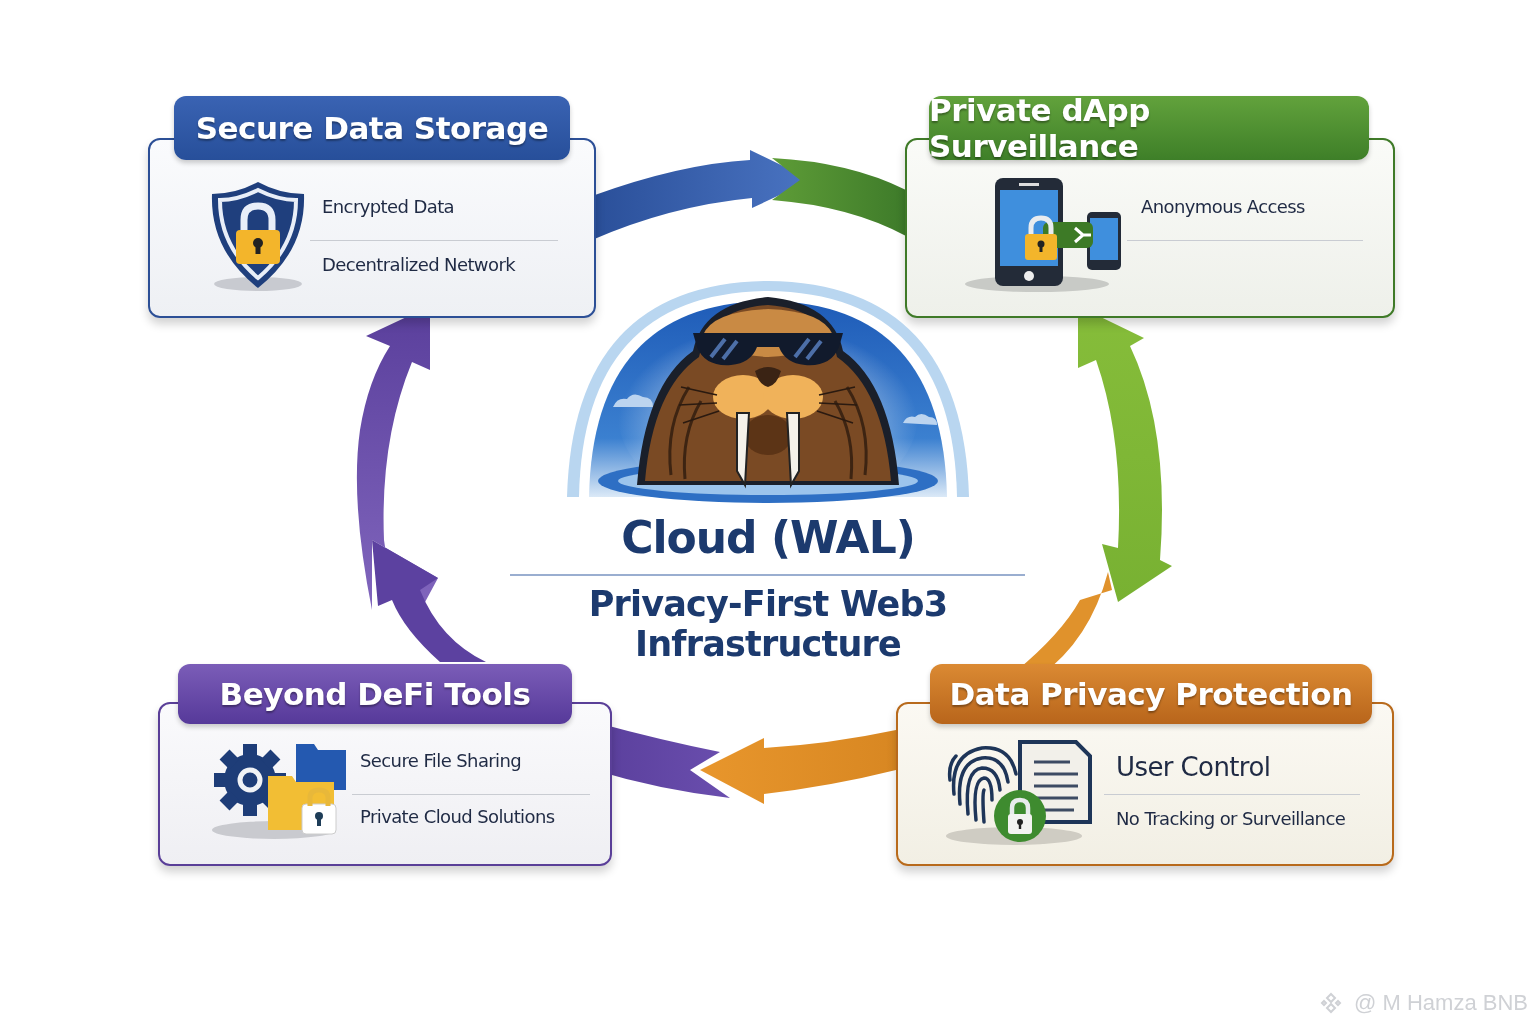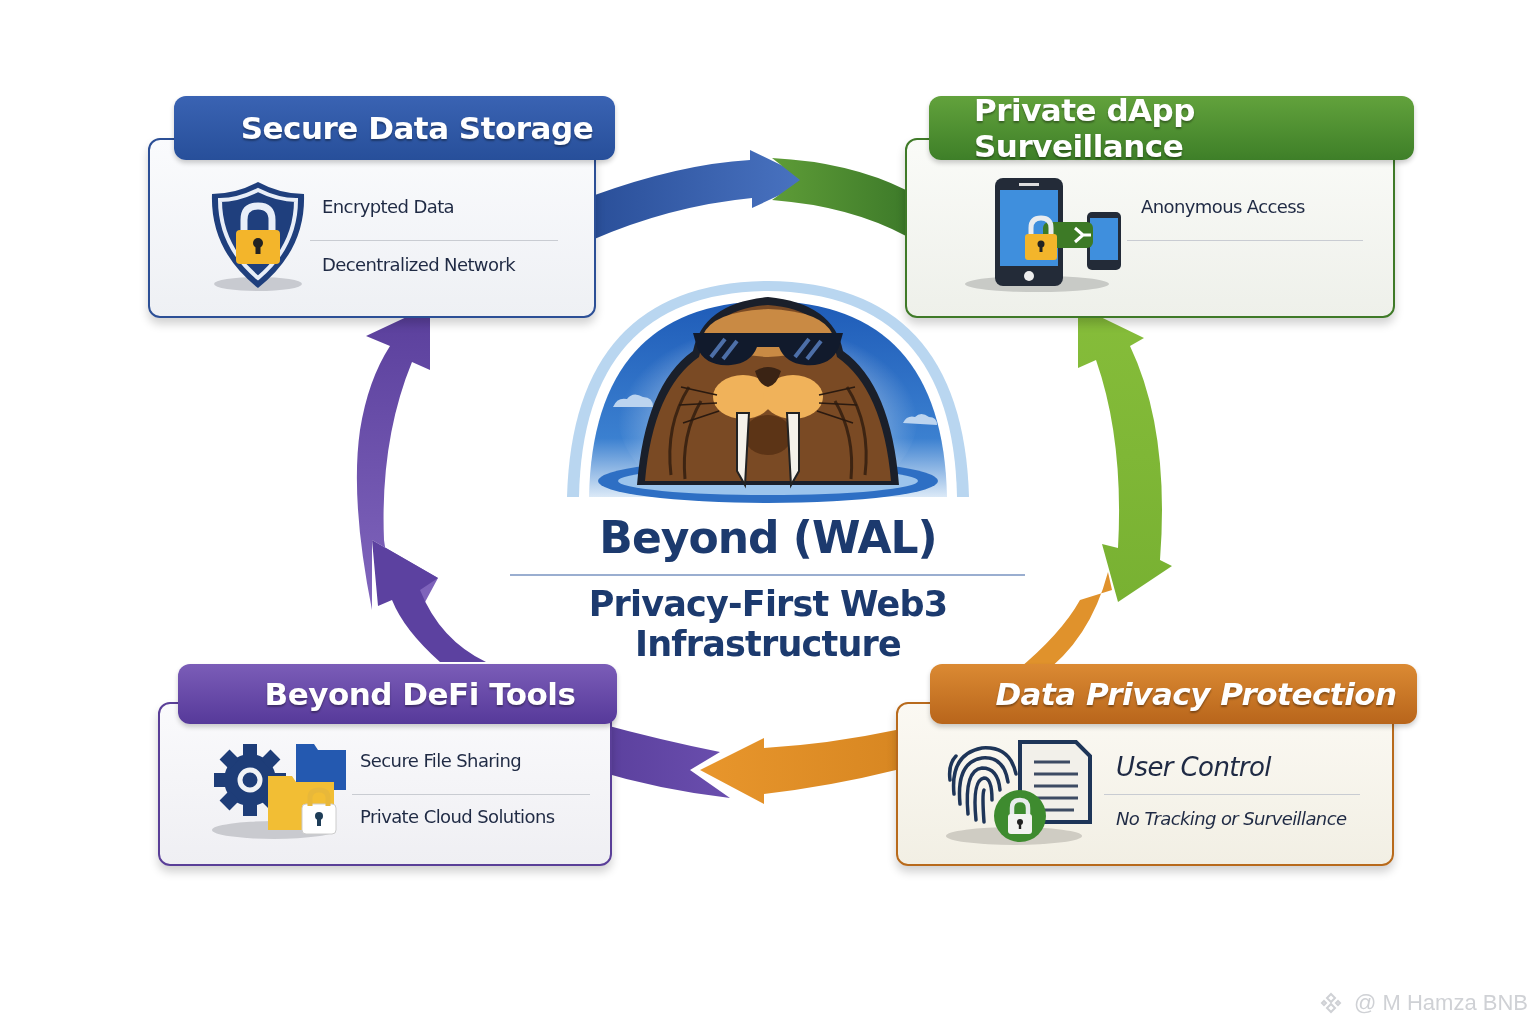--- a/index.html
+++ b/index.html
@@ -16,42 +16,41 @@
     box-shadow: 0 6px 10px rgba(0,0,0,0.18);
   }
   .card .header {
     position: absolute; top: -44px; height: 64px;
     border-radius: 12px; color: #fff;
     font-family: "DejaVu Sans", sans-serif; font-weight: bold; font-size: 31px;
     letter-spacing: -0.5px;
     display: flex; align-items: center; justify-content: center;
     text-shadow: 0 2px 2px rgba(0,0,0,0.35);
     box-shadow: 0 3px 5px rgba(0,0,0,0.2);
-    padding-left: 45px;
   }
   .card .icon { position: absolute; }
   .card .line {
     position: absolute; color: #1f2a44;
     font-family: "DejaVu Sans", sans-serif; font-size: 18px; letter-spacing: -0.6px;
     white-space: nowrap;
   }
   .card .sep { position: absolute; height: 1px; background: #c9ccd2; }
 
   
   #card-storage { left: 148px; top: 138px; width: 444px; height: 176px; border-color: #2c4f96;
     background: linear-gradient(#fafbfd, #eef0f4); }
   #card-storage .header { left: 24px; width: 396px; background: linear-gradient(#3a63b3, #274f9a); }
   #card-dapp { left: 905px; top: 138px; width: 486px; height: 176px; border-color: #3f7a28;
     background: linear-gradient(#fafbf8, #eef0ea); }
   #card-dapp .header { left: 22px; width: 440px; background: linear-gradient(#62a23c, #3e7f28); }
   #card-defi { left: 144px; top: 702px; width: 450px; height: 160px; border-color: #5a3f98;
     background: linear-gradient(#fafafc, #efeff3); margin-left: 14px; }
   #card-defi .header { left: 18px; width: 394px; top: -40px; height: 60px; background: linear-gradient(#7b5db8, #56399a); }
   #card-privacy { left: 896px; top: 702px; width: 494px; height: 160px; border-color: #b86a1c;
-    background: linear-gradient(#fbf9f3, #f2efe4); font-style: italic; }
+    background: linear-gradient(#fbf9f3, #f2efe4); }
   #card-privacy .header { left: 32px; width: 442px; top: -40px; height: 60px; background: linear-gradient(#db8a33, #b8651b); }
 
   .center { position: absolute; z-index: 2; }
   #logo { left: 553px; top: 275px; width: 430px; height: 230px; }
   #center-title {
     position: absolute; left: 500px; top: 512px; width: 536px; text-align: center;
     font-family: "DejaVu Sans", sans-serif; font-weight: bold; font-size: 44px;
     color: #1c3a6e; letter-spacing: -1px; z-index: 2;
   }
   #center-divider { position: absolute; left: 510px; top: 574px; width: 515px; height: 2px; background: #9aaed0; z-index: 2; }
@@ -252,21 +251,21 @@
     <line x1="266" y1="120" x2="302" y2="112"></line>
       <line x1="266" y1="128" x2="304" y2="130"></line>
       <line x1="264" y1="136" x2="300" y2="148"></line>
   </g>
   <ellipse cx="215" cy="160" rx="24" ry="20" fill="#5c3416"></ellipse>
 
   <path d="M184,138 L196,138 L192,210 L184,196 Z" fill="#f5f2ea" stroke="#222" stroke-width="2"></path>
   <path d="M234,138 L246,138 L246,196 L238,210 Z" fill="#f5f2ea" stroke="#222" stroke-width="2"></path>
 </svg>
 
-<div id="center-title">Beyond (WAL)</div>
+<div id="center-title">Cloud (WAL)</div>
 <div id="center-divider"></div>
 <div id="center-subtitle">Privacy-First Web3 Infrastructure</div>
 
 <div id="watermark">
   <svg width="22" height="22" viewBox="0 0 22 22">
     <g fill="none" stroke="#cfd1d5" stroke-width="2">
       <path d="M11,2 L15,6 L11,10 L7,6 Z"></path>
         <path d="M11,12 L15,16 L11,20 L7,16 Z"></path>
       <path d="M4,9 L6,11 L4,13 L2,11 Z"></path>
         <path d="M18,9 L20,11 L18,13 L16,11 Z"></path>

